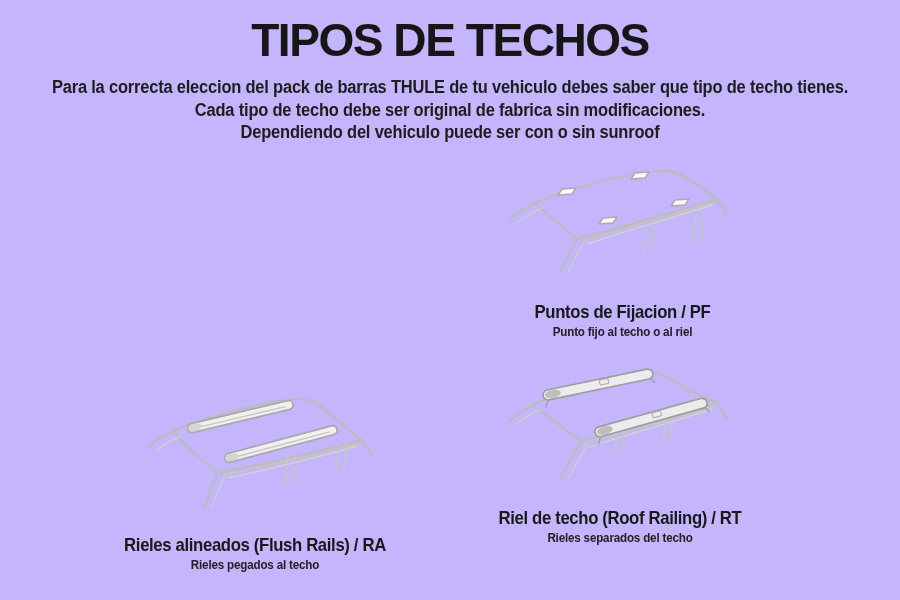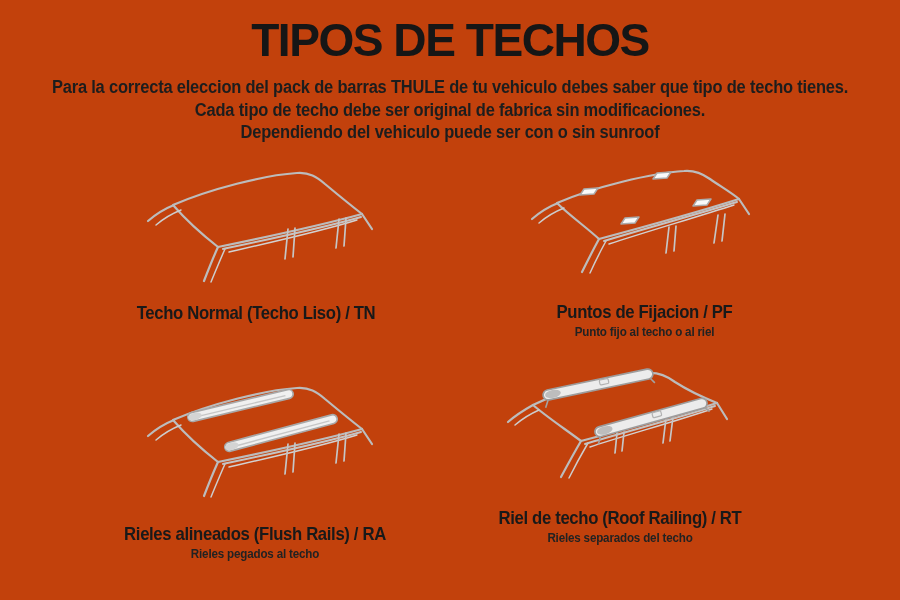--- a/index.html
+++ b/index.html
@@ -1,20 +1,20 @@
 <!DOCTYPE html>
 <html><head>
 <meta charset="utf-8">
 <style>
   html,body { margin:0; padding:0; }
   body {
     width:900px; height:600px; background:#ffffff;
     font-family:"Liberation Sans", sans-serif; color:#1a1a1a;
   }
-  .canvas { position:relative; width:900px; height:600px; overflow:hidden; background:#c2410c; }
+  .canvas { position:relative; width:900px; height:600px; overflow:hidden; background:#c4b5fd; }
 
   .title {
     position:absolute; top:12px; left:0; width:100%;
     text-align:center; font-size:47px; font-weight:bold;
     letter-spacing:-1.5px; transform:scaleX(.98);
     color:#161616; white-space:nowrap;
   }
   .intro {
     position:absolute; top:76px; left:0; width:100%;
     text-align:center; font-size:17.5px; font-weight:bold;
@@ -27,61 +27,40 @@
     text-align:center; font-weight:bold; font-size:19px;
     letter-spacing:-.4px; transform:scaleX(.88);
     white-space:nowrap; color:#191919;
   }
   .subcap {
     text-align:center; font-weight:bold; font-size:13.5px;
     letter-spacing:-.2px; transform:scaleX(.86);
     margin-top:1px; white-space:nowrap; color:#222222;
   }
   #quad-tn { left:60px;  top:162px; width:392px; }
-  #quad-pf { left:447px; top:160px; width:395px; }
-  #quad-ra { left:55px;  top:377px; width:400px; }
+  #quad-pf { left:425px; top:160px; width:395px; }
+  #quad-ra { left:55px;  top:388px; width:400px; }
   #quad-rt { left:420px; top:356px; width:400px; }
   #quad-tn .cap { margin-top:2px; }
   #quad-pf .cap { margin-top:1px; }
   #quad-rt .cap { margin-top:5px; }
 </style>
 </head>
 <body>
 
 <div class="canvas">
 
   <div class="title">TIPOS DE TECHOS</div>
 
   <div class="intro">
     <div>Para la correcta eleccion del pack de barras THULE de tu vehiculo debes saber que tipo de techo tienes.</div>
     <div>Cada tipo de techo debe ser original de fabrica sin modificaciones.</div>
     <div>Dependiendo del vehiculo puede ser con o sin sunroof</div>
   </div>
 
-  <div class="quad" id="quad-tn">
-    <svg width="392" height="138" viewBox="0 0 392 138">
-      <g fill="none" stroke="#bcbcbc" stroke-width="2.2" stroke-linecap="round" stroke-linejoin="round">
-        <path d="M113,43 C150,27 205,13 237,11 C249,10 257,15 265,22 C277,32 293,45 302,52 C262,63 197,77 158,85 C144,74 126,58 113,43 Z"></path>
-        <path d="M114,43 C104,47 96,52 88,59"></path>
-        <path d="M121,48 C111,52 103,57 96,63" stroke-width="1.5" stroke="#cdcdcd"></path>
-        <path d="M158,85 C153,96 149,106 144,119"></path>
-        <path d="M165,87 C160,98 156,108 151,120" stroke-width="1.5" stroke="#cdcdcd"></path>
-        <path d="M301,55 C263,66 201,79 163,87" stroke-width="2" stroke="#c4c4c4"></path>
-        <path d="M297,58 C262,69 204,82 169,90" stroke-width="1.4" stroke="#d2d2d2"></path>
-        <path d="M302,52 L312,67"></path>
-        <g stroke-width="1.7" stroke="#c6c6c6">
-          <path d="M228,67 L225,97"></path>
-            <path d="M235,66 L233,95"></path>
-          <path d="M279,57 L276,86"></path>
-            <path d="M286,56 L284,84"></path>
-        </g>
-      </g>
-    </svg>
-    <div class="cap">Techo Normal (Techo Liso) / TN</div>
-  </div>
 
   <div class="quad" id="quad-pf">
     <svg width="395" height="140" viewBox="0 0 395 140">
       <g fill="none" stroke="#bcbcbc" stroke-width="2.2" stroke-linecap="round" stroke-linejoin="round">
         <path d="M110,43 C147,27 205,13 237,11 C248,10 256,14 263,19 C273,26 285,33 292,39 C254,51 193,68 152,79 C139,67 122,55 110,43 Z"></path>
         <path d="M111,43 C101,47 93,52 85,59"></path>
         <path d="M117,48 C107,52 99,57 92,63" stroke-width="1.5" stroke="#cdcdcd"></path>
         <path d="M152,79 C146,90 141,100 135,112"></path>
         <path d="M159,81 C153,92 148,102 143,113" stroke-width="1.5" stroke="#cdcdcd"></path>
         <path d="M290,42 C254,53 197,69 157,81" stroke-width="2" stroke="#c4c4c4"></path>

